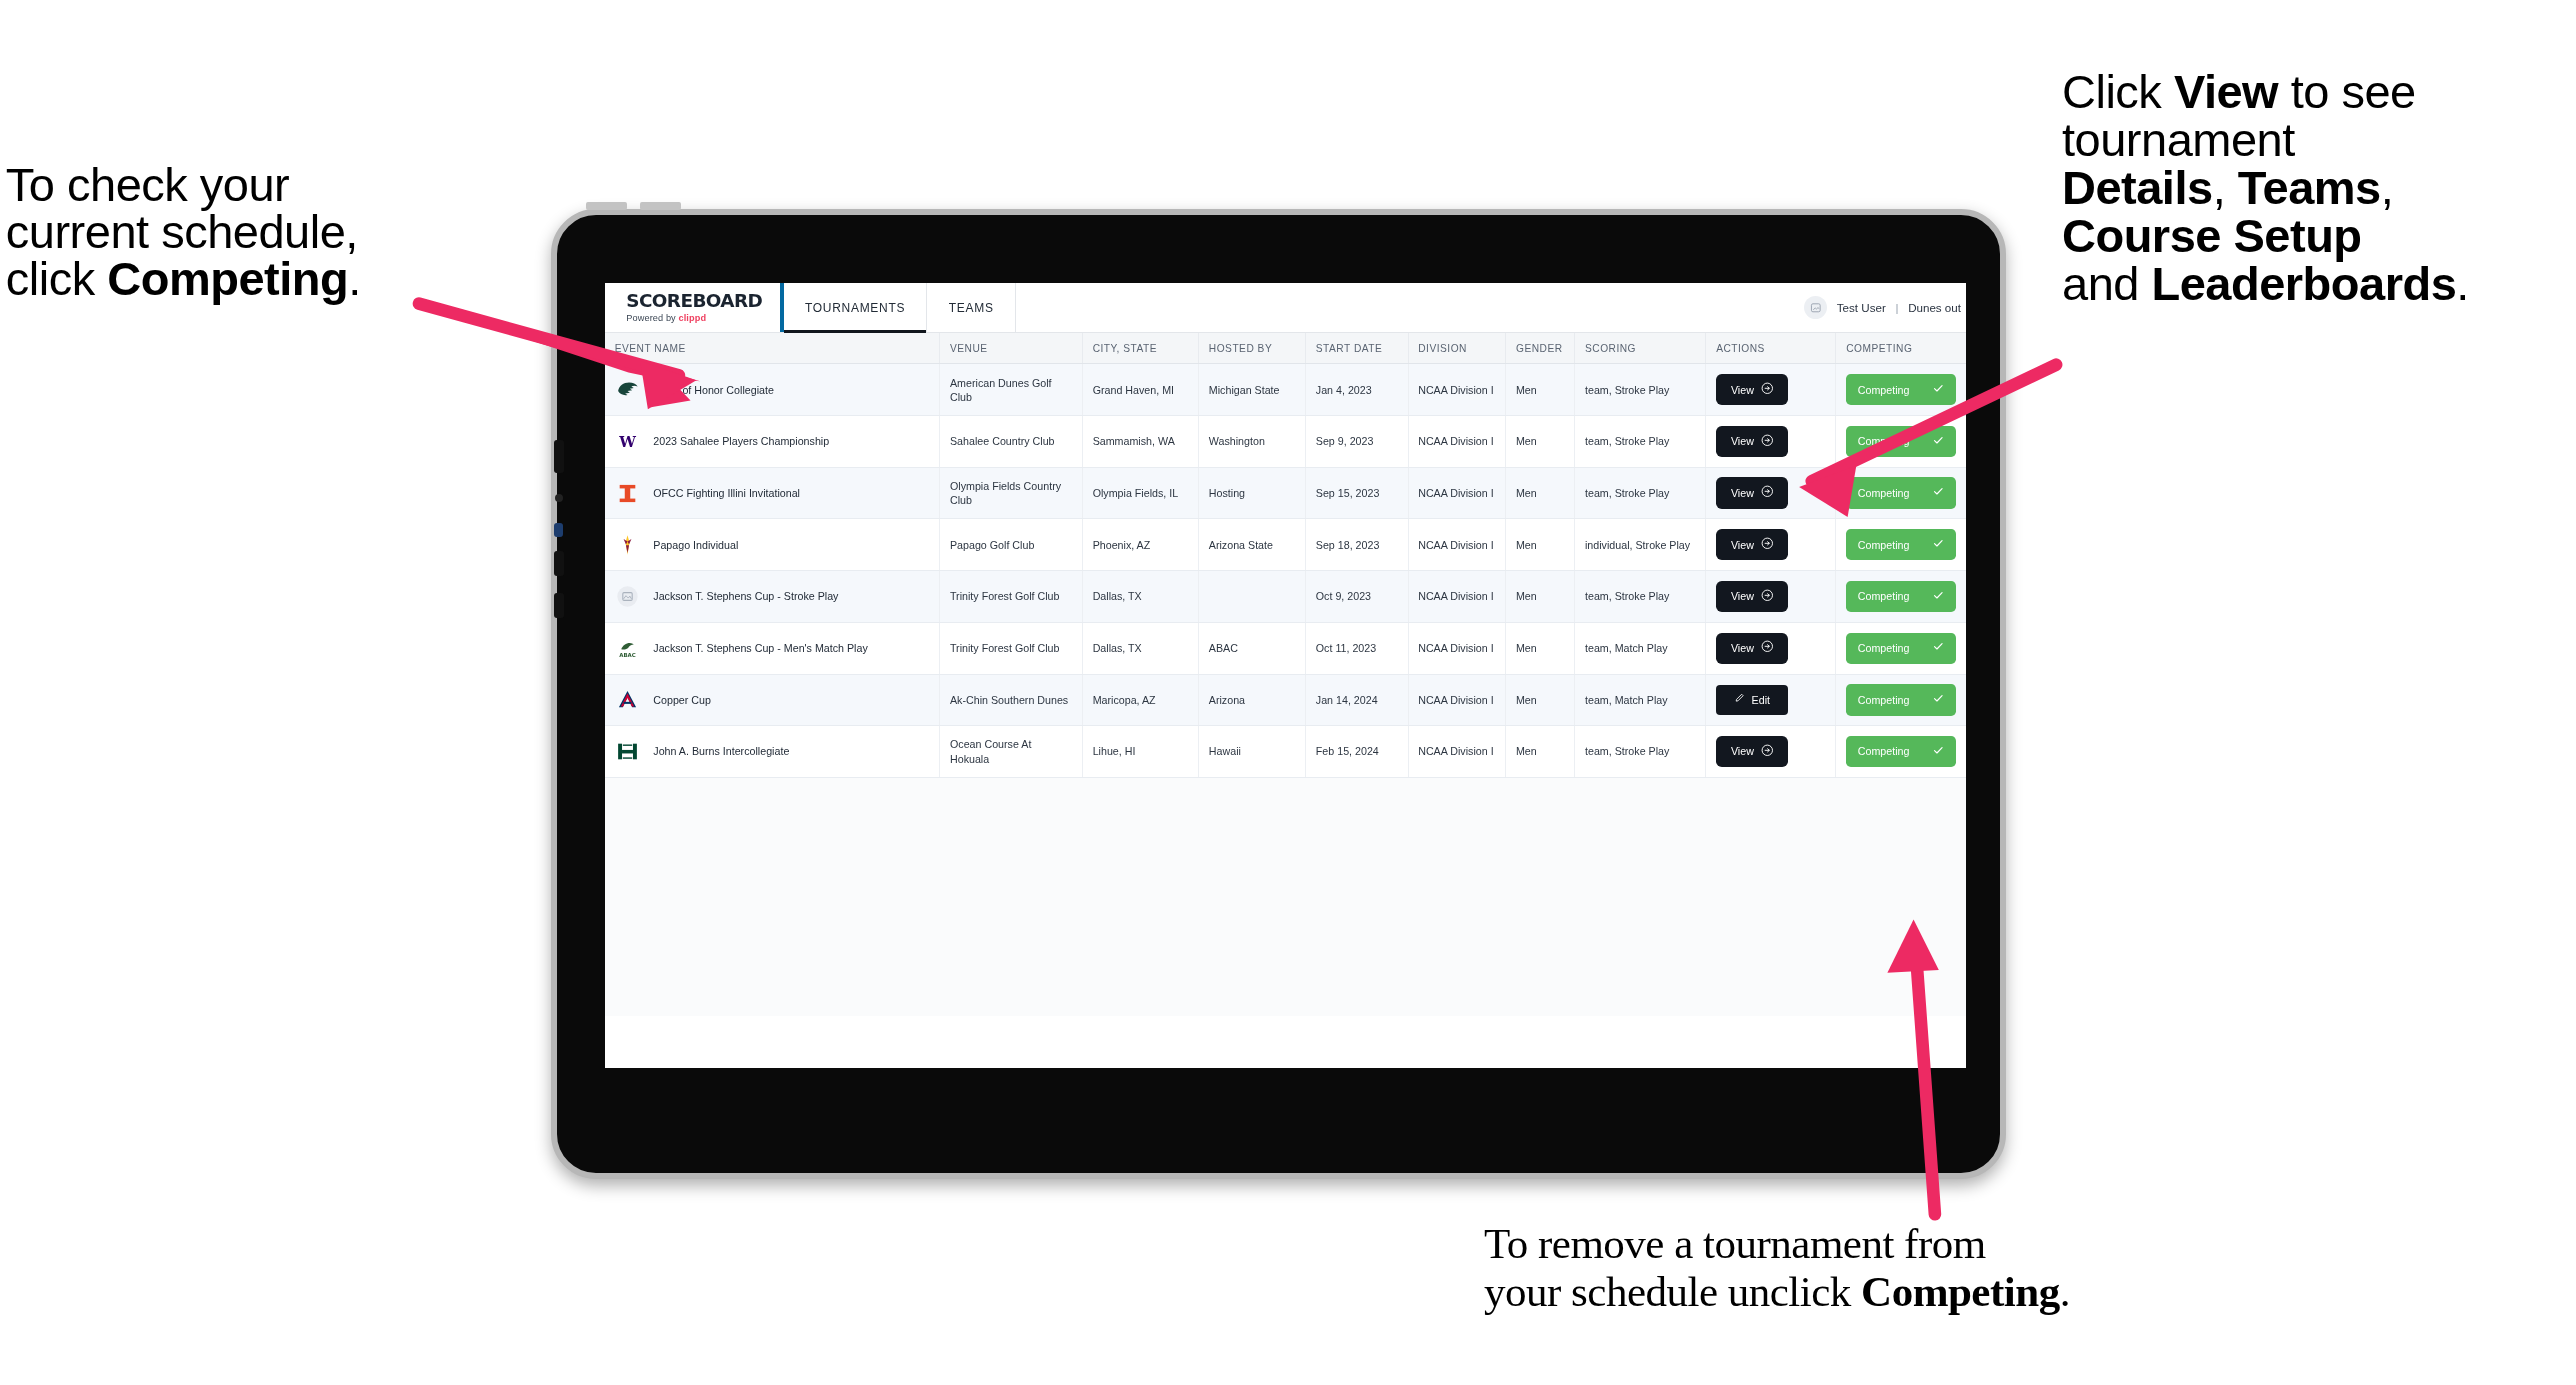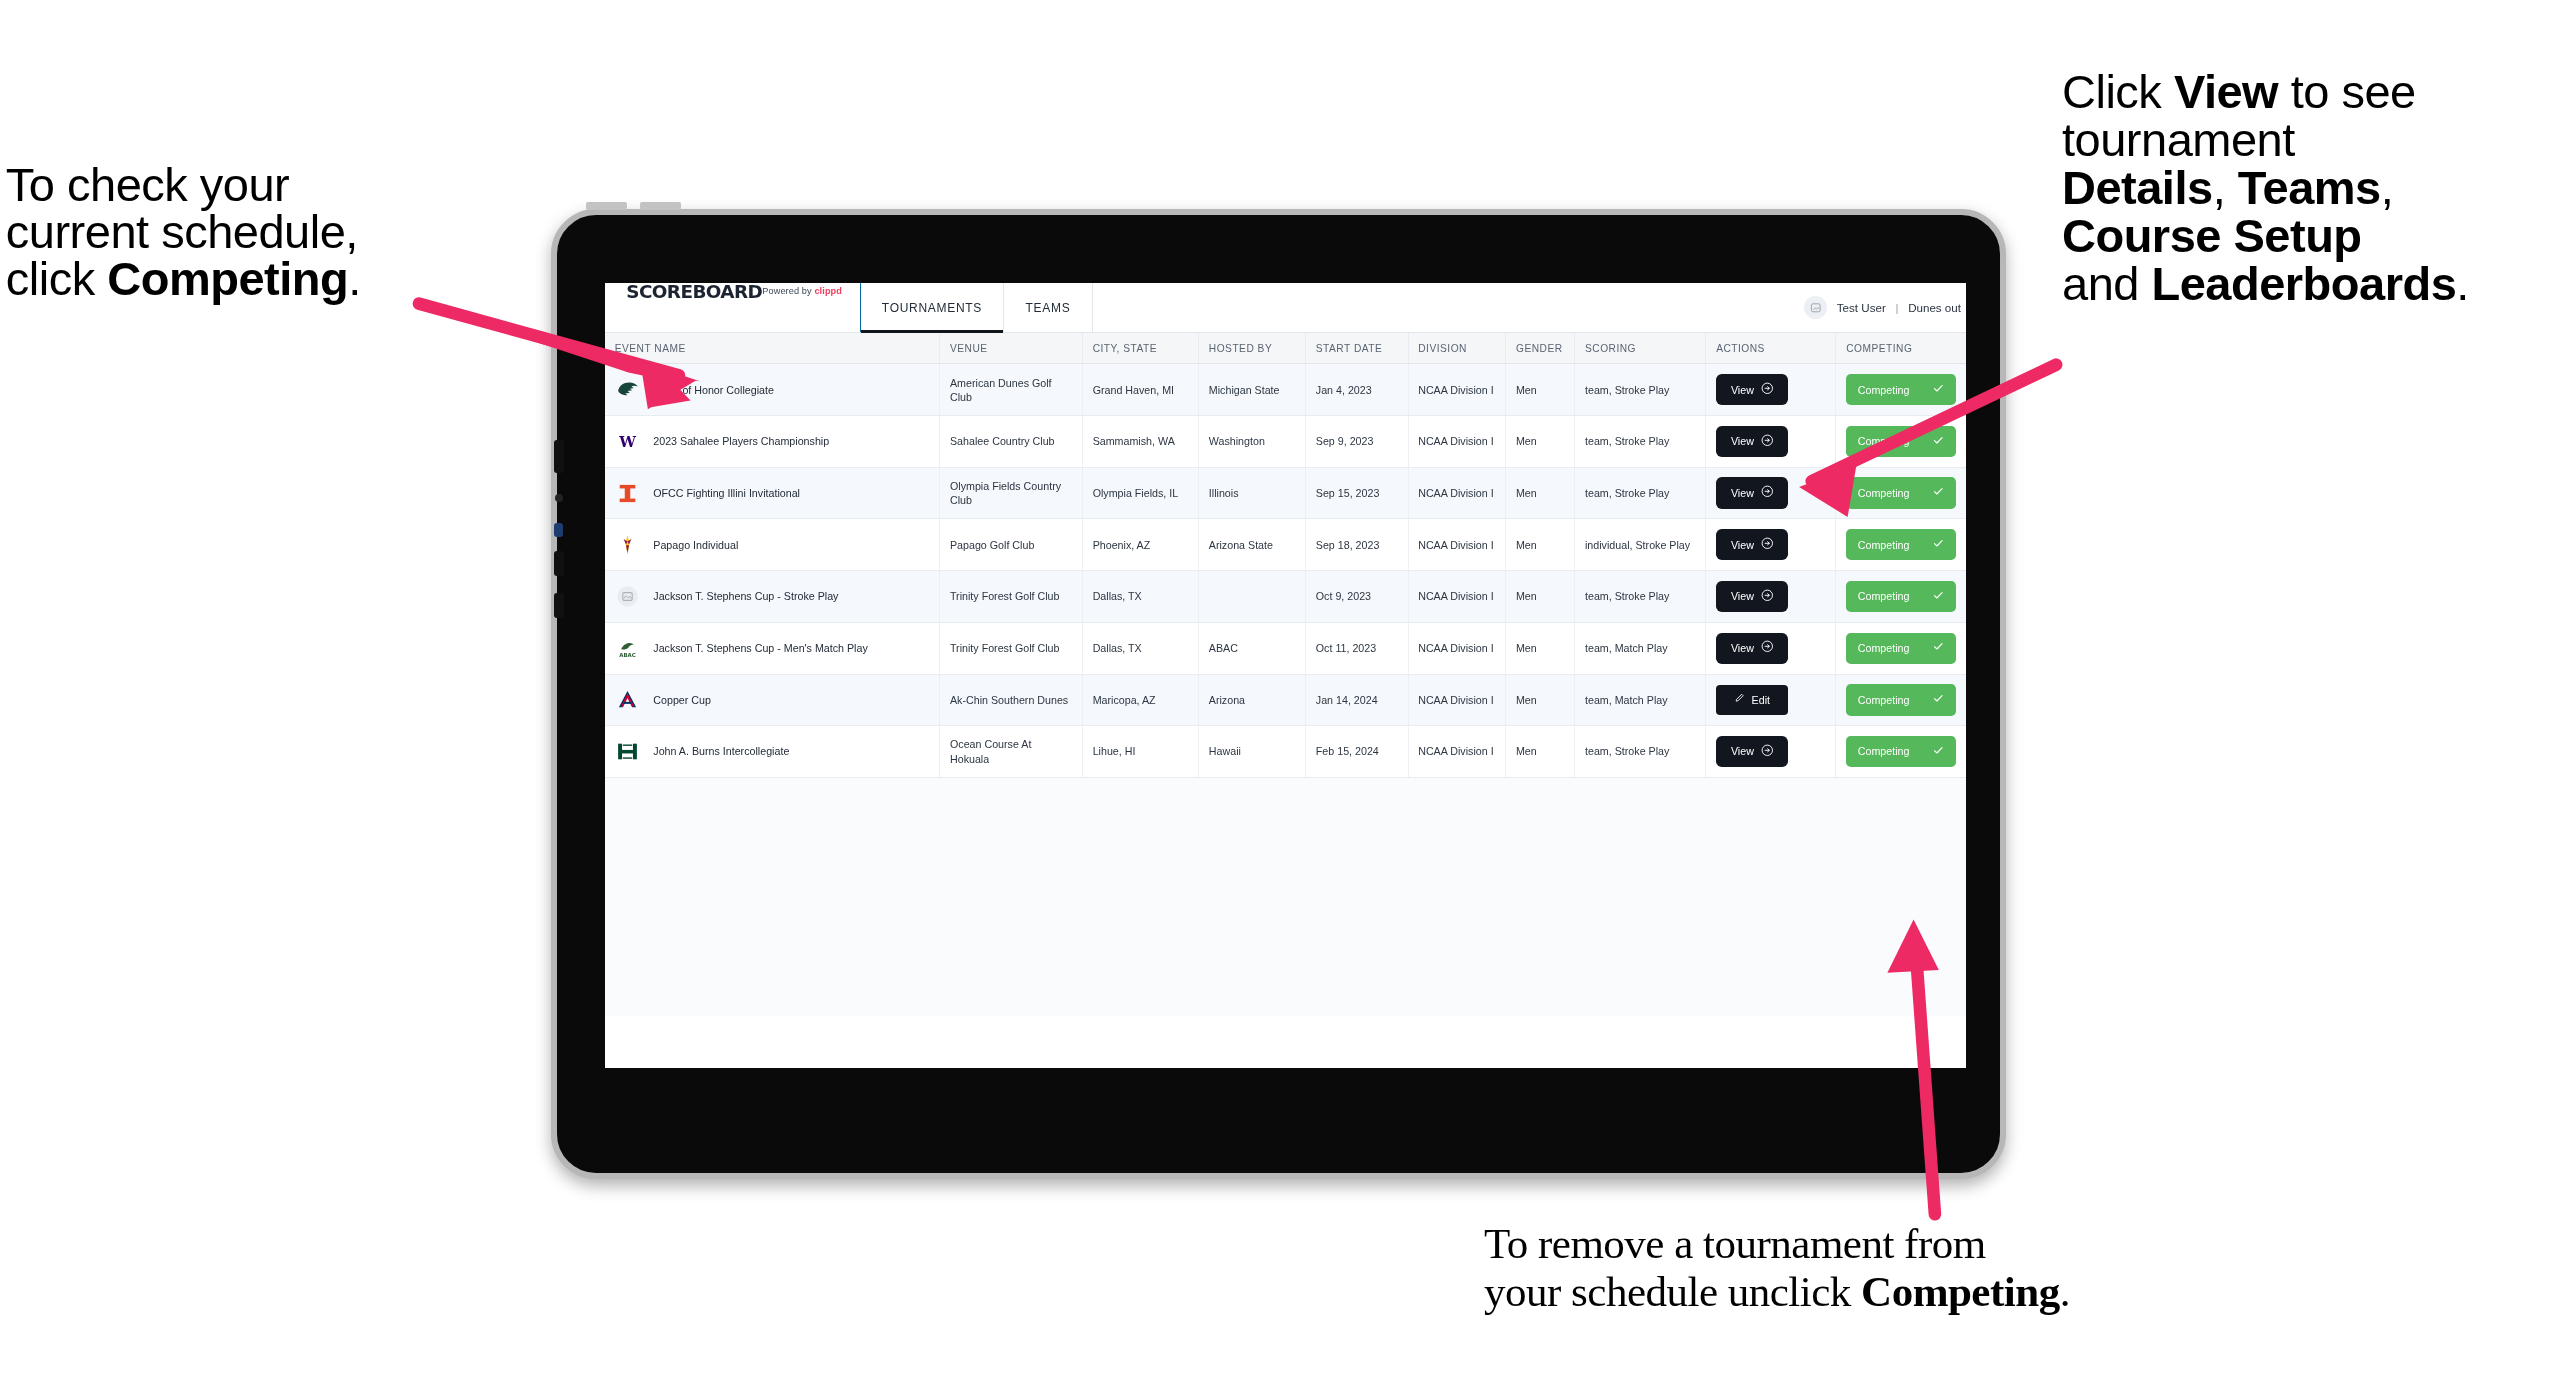--- a/index.html
+++ b/index.html
@@ -55,23 +55,23 @@
     overflow: hidden;
   }
 
   
   #appnav {
     display: flex; align-items: stretch;
     height: 50px; background: #fff;
     border-bottom: 1px solid #e3e6ea;
   }
   .brand {
-    display: flex; flex-direction: row; justify-content: center;
+    display: flex; flex-direction: column; justify-content: center;
     padding: 0 17.5px 0 21.3px;
-    border-right: 1px solid #0369a1;
+    border-right: 4px solid #0369a1;
     min-width: 155px;
   }
   .brand-title {
     font-family: "DejaVu Sans", sans-serif;
     font-weight: 700; font-size: 18.4px; letter-spacing: -0.6px;
     color: #1b2430; line-height: 1;
   }
   .brand-sub { font-size: 9.2px; color: #3b4654; margin-top: 2.9px; letter-spacing: 0.1px; }
   .brand-sub .clippd { color: #ef4060; font-weight: 700; }
   .navtab {
@@ -338,21 +338,21 @@
                         <rect x="6" y="5" width="20" height="4.5" fill="#E84A27"></rect>
                         <rect x="12.5" y="9" width="7" height="14" fill="#E84A27"></rect>
                         <rect x="6" y="22.5" width="20" height="4.5" fill="#E84A27"></rect>
                       </svg>
                     </span>
                     <span class="evt-name">OFCC Fighting Illini Invitational</span>
                   </div>
                 </td>
                 <td>Olympia Fields Country Club</td>
                 <td>Olympia Fields, IL</td>
-                <td>Illinois</td>
+                <td>Hosting</td>
                 <td>Sep 15, 2023</td>
                 <td>NCAA Division I</td>
                 <td>Men</td>
                 <td>team, Stroke Play</td>
                 <td><div class="btn-view">
                     <span>View</span>
                     <span><svg width="12.6" height="12.6" viewBox="0 0 16 16">
                         <circle cx="8" cy="8" r="6.6" fill="none" stroke="#fff" stroke-width="1.2"></circle>
                         <path d="M5.2 8 H10.3 M8.4 6 L10.6 8 L8.4 10" fill="none" stroke="#fff" stroke-width="1.2" stroke-linecap="round" stroke-linejoin="round"></path>
                       </svg></span>

